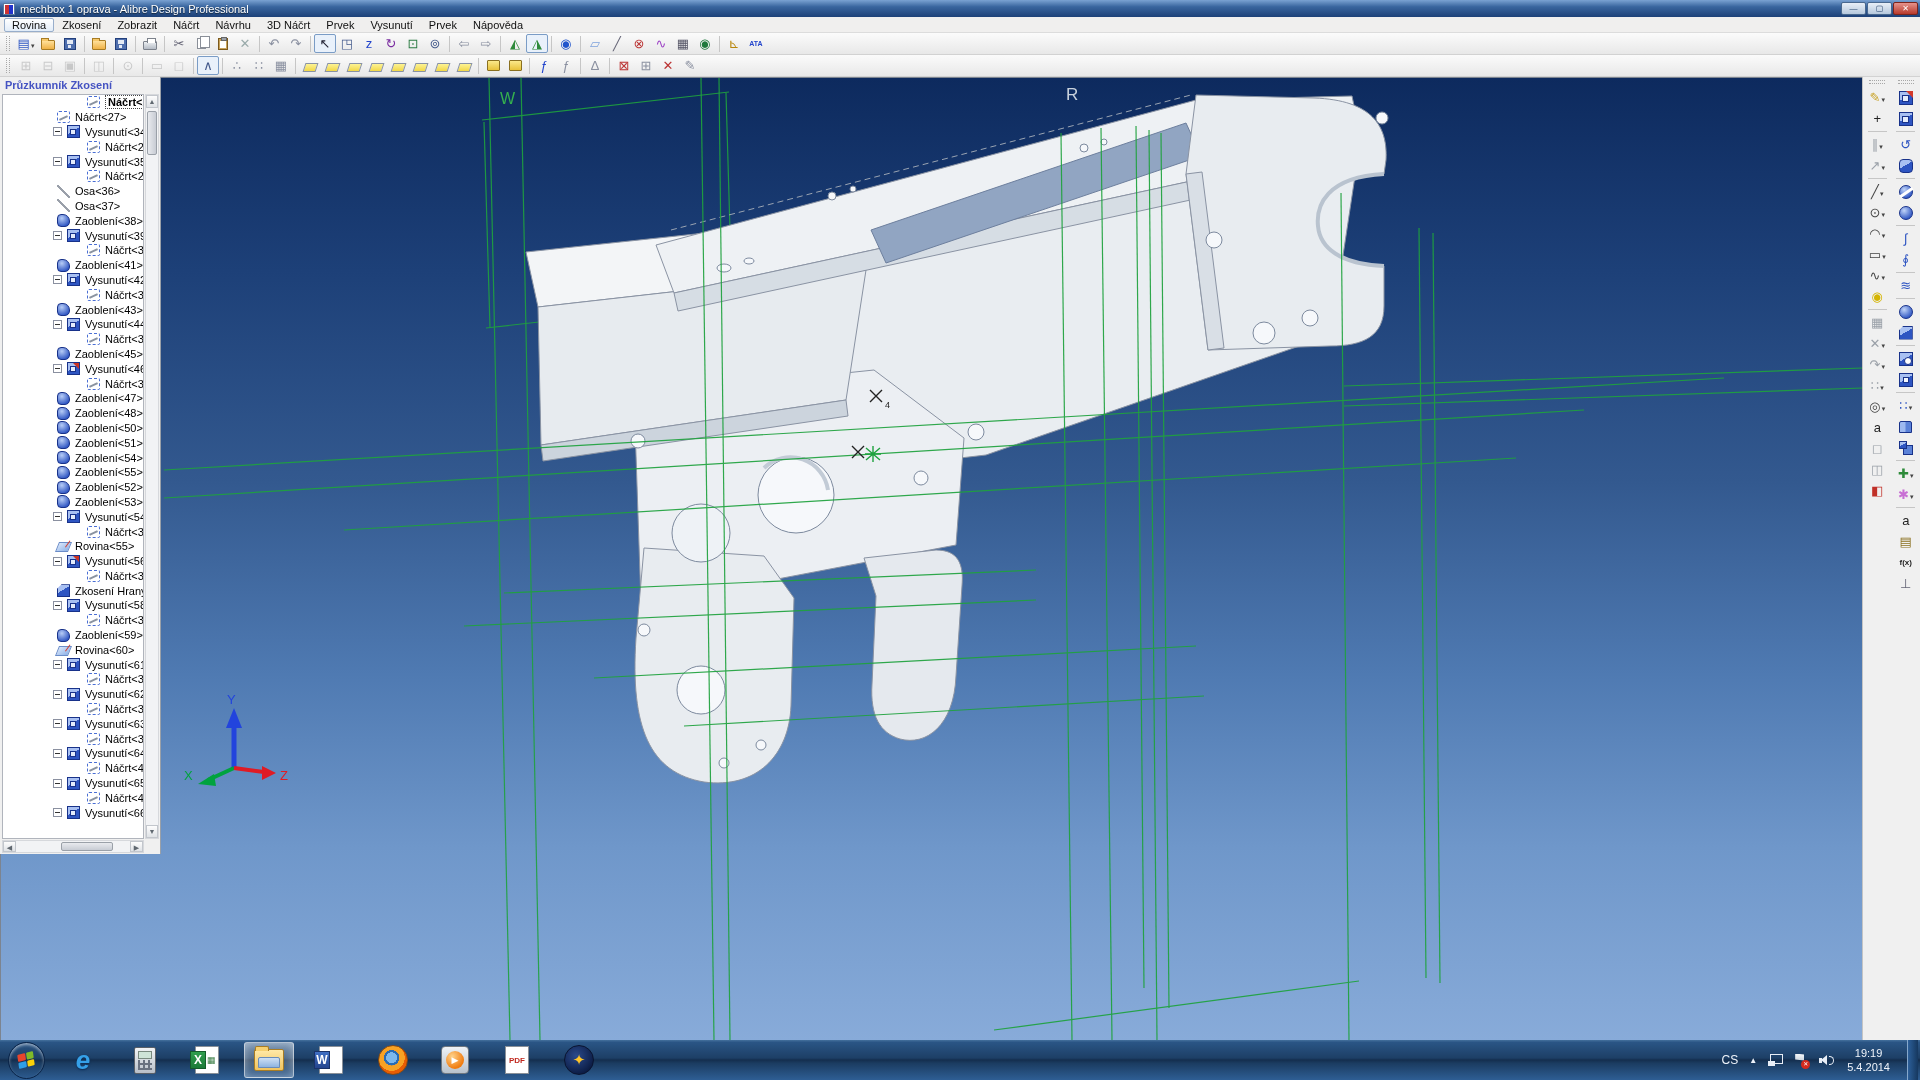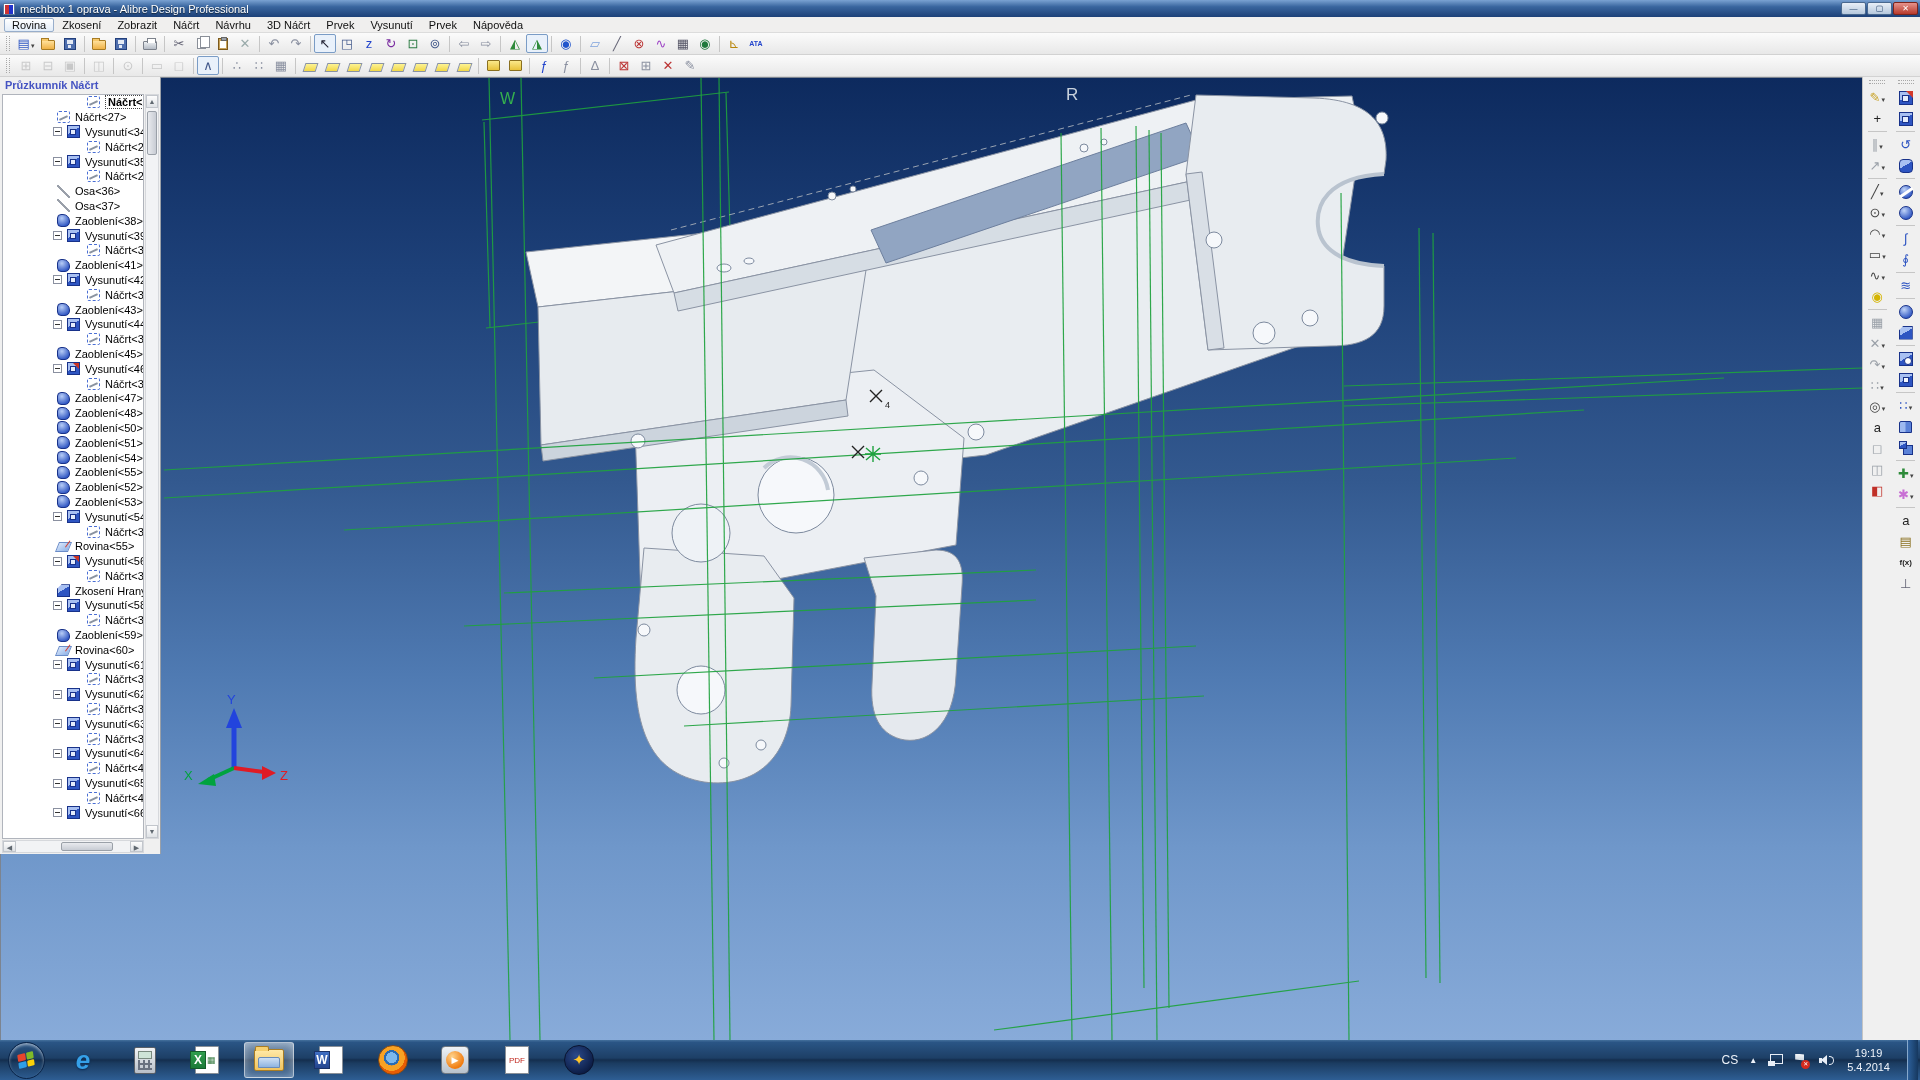--- a/index.html
+++ b/index.html
@@ -149,21 +149,21 @@
   .tk-page{width:24px;height:28px;background:#fff;border:1px solid #8a9098;border-radius:1px;display:flex;align-items:center;justify-content:center}
   .tk-excel .badge{position:absolute;left:-6px;top:4px;width:16px;height:18px;background:linear-gradient(#2f9e4e,#1c7a38);color:#fff;font-weight:bold;font-size:12px;display:flex;align-items:center;justify-content:center;border:1px solid #145c2a}
   .tk-word .badge{position:absolute;left:-6px;top:4px;width:16px;height:18px;background:linear-gradient(#3f6fc4,#24458e);color:#fff;font-weight:bold;font-size:12px;display:flex;align-items:center;justify-content:center;border:1px solid #1a3268}
   .tk-grid{font-size:9px;color:#3a7d44;letter-spacing:1px}
   .tk-folder{width:30px;height:22px;background:linear-gradient(#ffe9a8,#f2c45e);border:1px solid #a87c24;border-radius:2px;position:relative}
   .tk-folder::before{content:"";position:absolute;top:-4px;left:0;width:12px;height:4px;background:#f6d070;border:1px solid #a87c24;border-bottom:0;border-radius:2px 2px 0 0}
   .tk-folder::after{content:"";position:absolute;left:3px;right:3px;bottom:2px;height:9px;background:linear-gradient(#cfe0f4,#8fb4e0);border:1px solid #6a8cb8;border-radius:2px 2px 0 0}
   .tk-ff{width:30px;height:30px;border-radius:50%;background:radial-gradient(circle at 45% 42%,#7cb8ec 0 24%,#2a6cb4 25% 34%,#f7a224 35% 58%,#e85d04 59% 85%,#c24a00 100%);border:1px solid #8a4a10}
   .tk-wmp{width:28px;height:28px;border-radius:4px;background:linear-gradient(#eef2f6,#b8c2cc);border:1px solid #707880;display:flex;align-items:center;justify-content:center}
   .tk-wmp .orb{width:18px;height:18px;border-radius:50%;background:radial-gradient(circle at 35% 30%,#ffd28a,#f07c10 70%);display:flex;align-items:center;justify-content:center;color:#fff;font-size:9px}
-  .tk-pdf{width:24px;height:28px;background:#fff;border:1px solid #8a9098;display:flex;align-items:center;justify-content:center;color:#c0281e;font-weight:normal;font-size:8px}
+  .tk-pdf{width:24px;height:28px;background:#fff;border:1px solid #8a9098;display:flex;align-items:center;justify-content:center;color:#c0281e;font-weight:bold;font-size:8px}
   .tk-alibre{width:30px;height:30px;border-radius:50%;background:radial-gradient(circle at 40% 35%,#2a4a8c,#0c1c44 75%);border:1px solid #0a1430;display:flex;align-items:center;justify-content:center;color:#ffc428;font-size:15px}
 
   .tray{margin-left:auto;display:flex;align-items:center;color:#eef3fa;gap:11px;padding-right:2px}
   .tr-lang{font-size:12px}
   .tr-chev{font-size:8px}
   .tr-net{width:15px;height:12px;position:relative}
   .tr-net::before{content:"";position:absolute;right:0;top:0;width:11px;height:8px;border:1px solid #e8eef6}
   .tr-net::after{content:"";position:absolute;left:0;bottom:0;width:7px;height:5px;background:#e8eef6}
   .tr-flag{width:14px;height:13px;position:relative}
   .tr-flag::before{content:"";position:absolute;left:1px;top:0;width:9px;height:7px;background:linear-gradient(#f4f7fa,#c8d2dc);clip-path:polygon(0 0,100% 15%,100% 100%,0 85%)}
@@ -500,21 +500,21 @@
     <line x1="70" y1="690" x2="100" y2="694" stroke="#e01b24" stroke-width="4"></line>
     <path d="M112,695 L98,688 L98,702 Z" fill="#e01b24"></path>
     <text x="63" y="626" font-size="13" fill="#2244dd">Y</text>
     <text x="20" y="702" font-size="13" fill="#00a33e">X</text>
     <text x="116" y="702" font-size="13" fill="#e01b24">Z</text>
   </g>
 </svg>
 </div>
 
 <div class="explorer">
-  <div class="exp-header">Průzkumník Náčrt</div>
+  <div class="exp-header">Průzkumník Zkosení</div>
   <div class="tree" id="tree">
       <div class="trow lvl2 sel">
         <span class="ti ti-sketch"></span>
         <span class="tlabel">Náčrt&lt;26&gt;</span>
       </div>
       <div class="trow lvl1">
         <span class="ti ti-sketch"></span>
         <span class="tlabel">Náčrt&lt;27&gt;</span>
       </div>
       <div class="trow lvl1 hasbox">

